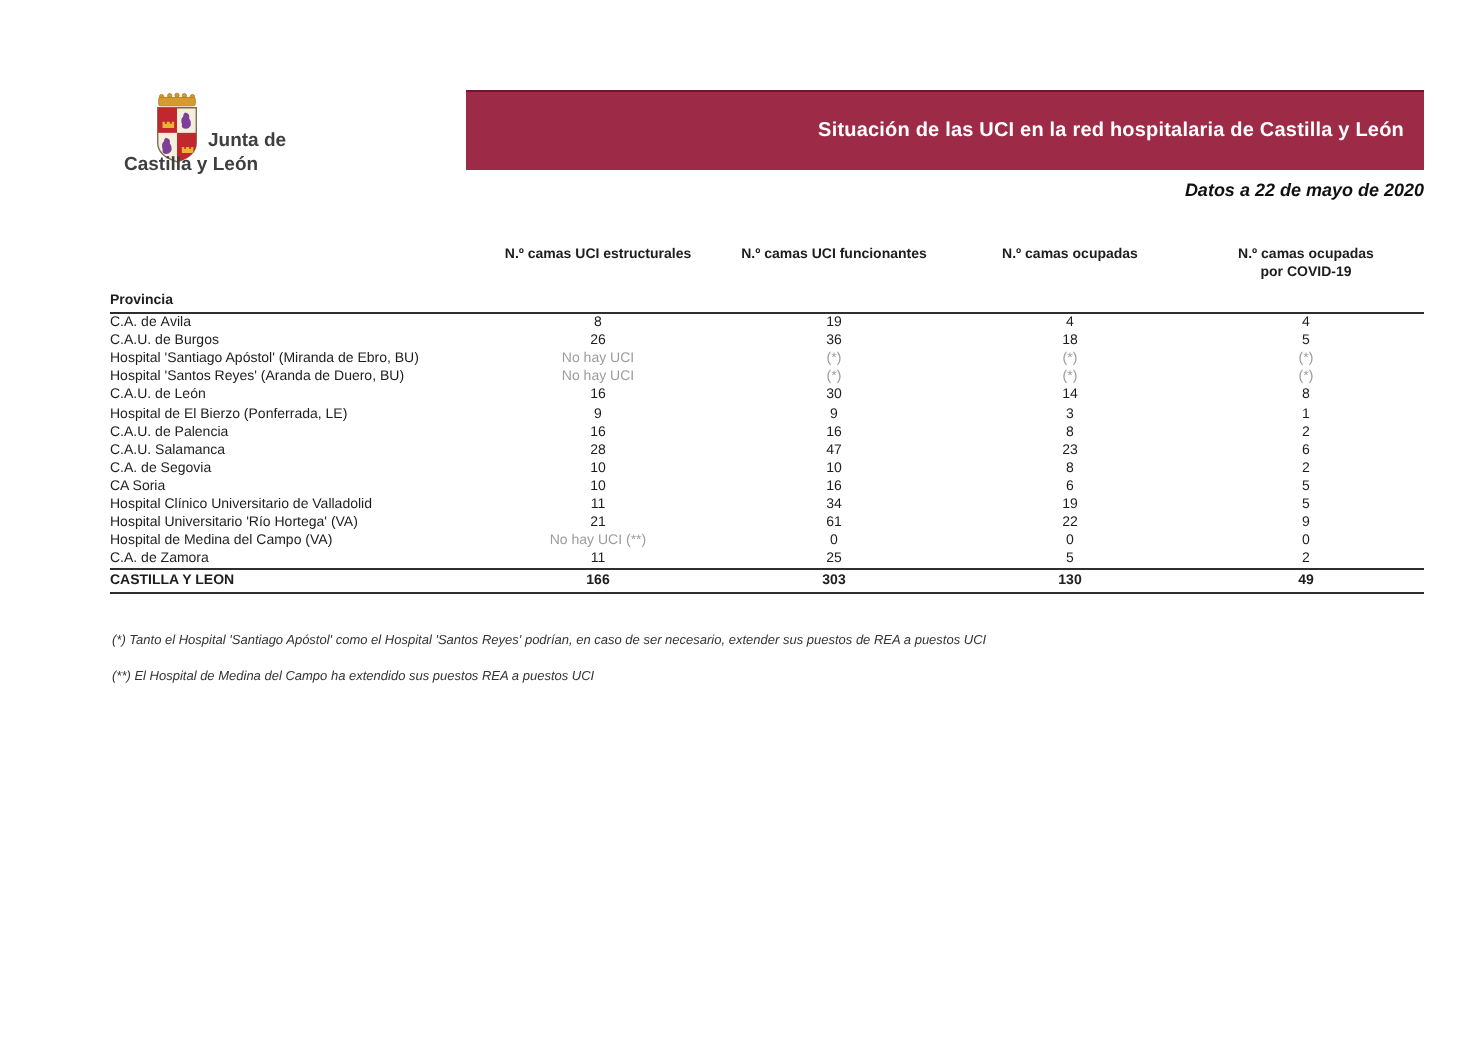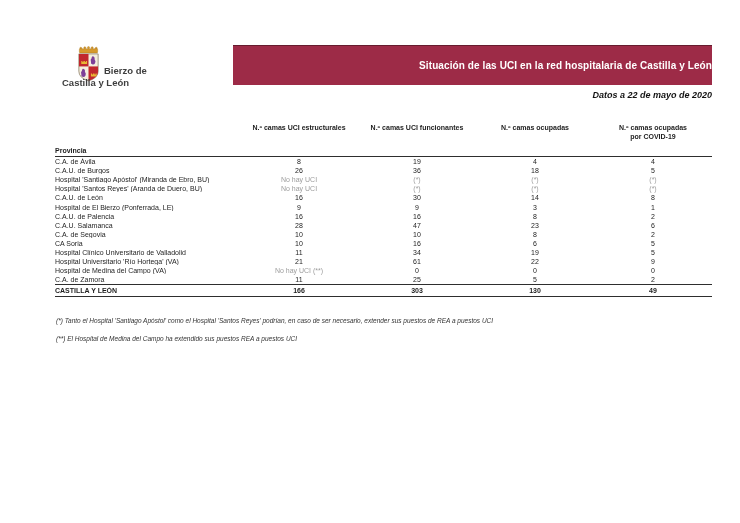--- a/index.html
+++ b/index.html
@@ -13,21 +13,21 @@
   
   .logo { position:absolute; left:62px; top:46px; width:120px; height:52px; }
   .logo svg { position:absolute; left:13px; top:0; }
   .logo-l1 { position:absolute; left:42px; top:19px; font-size:9.5px; font-weight:bold; color:#3f3f3f; white-space:nowrap; }
   .logo-l2 { position:absolute; left:0;    top:31px; font-size:9.5px; font-weight:bold; color:#3f3f3f; white-space:nowrap; }
 
   
   .banner {
     position:absolute; left:233px; top:45px; width:479px; height:40px;
     background:#9d2b47; border-top:1px solid rgba(0,0,0,0.35); box-sizing:border-box;
-    display:flex; align-items:center; justify-content:flex-end; padding-right:0;
+    display:flex; align-items:center; justify-content:flex-end; padding-right:10px;
   }
   .banner span { color:#ffffff; font-weight:bold; font-size:10px; letter-spacing:0.1px; }
 
   .dateline {
     position:absolute; top:90px; right:28px;
     font-size:9px; font-weight:bold; font-style:italic; color:#111;
   }
 
   
   .table { position:absolute; left:55px; top:121px; width:657px; font-size:7px; }
@@ -76,21 +76,21 @@
         <g fill="#e8b632">
           <path d="M6.5,18.5 v-3.2 h1.2 v1 h1 v-1 h1.6 v1 h1 v-1 h1.2 v3.2 z"></path>
           <path d="M16.5,31.5 v-3.2 h1.2 v1 h1 v-1 h1.6 v1 h1 v-1 h1.2 v3.2 z"></path>
         </g>
         <g fill="#7d3f98">
           <path d="M18.2,10.5 q2.6,0.4 2.1,3 q1.6,2 0.5,4.2 q-1,1.6 -3.1,1.1 q-1.6,-0.5 -1.1,-2.1 q-1,-3 0.6,-4.2 q0,-1.5 1,-2 z"></path>
           <path d="M8.2,23.5 q2.6,0.4 2.1,3 q1.6,2 0.5,4.2 q-1,1.6 -3.1,1.1 q-1.6,-0.5 -1.1,-2.1 q-1,-3 0.6,-4.2 q0,-1.5 1,-2 z"></path>
         </g>
       </g>
     </svg>
-    <div class="logo-l1">Bierzo de</div>
+    <div class="logo-l1">Junta de</div>
     <div class="logo-l2">Castilla y León</div>
   </div>
 
   <div class="banner">
     <span>Situación de las UCI en la red hospitalaria de Castilla y León</span>
   </div>
 
   <div class="dateline">Datos a 22 de mayo de 2020</div>
 
   <div class="table">

